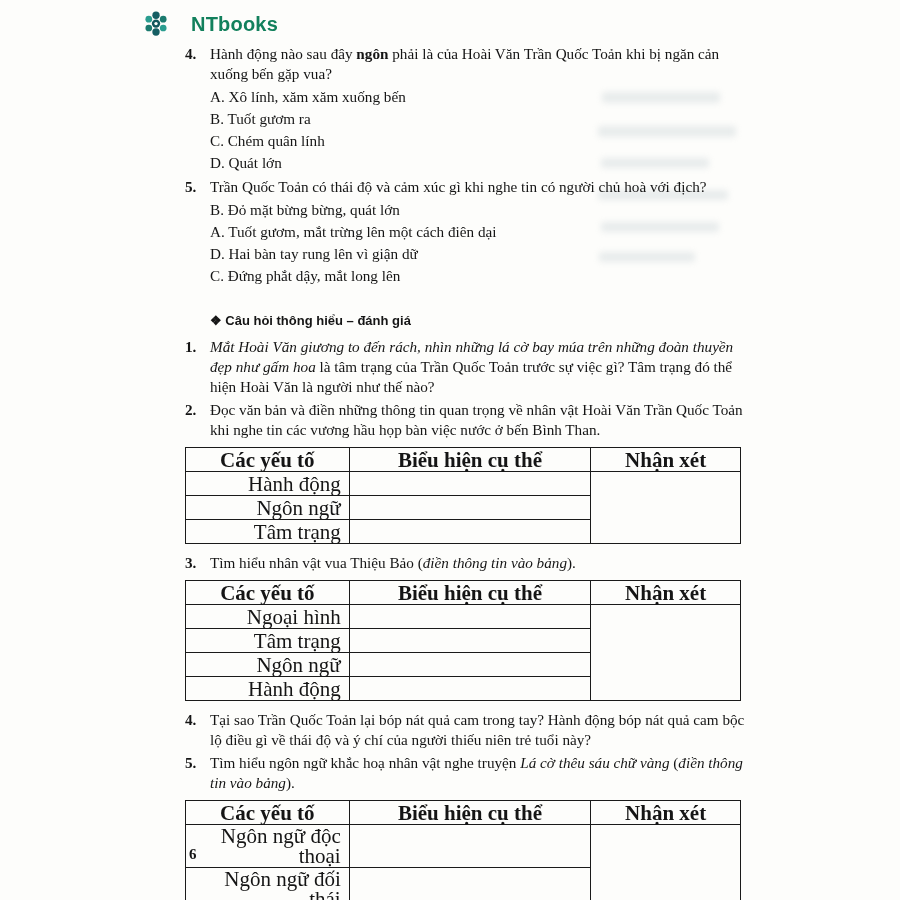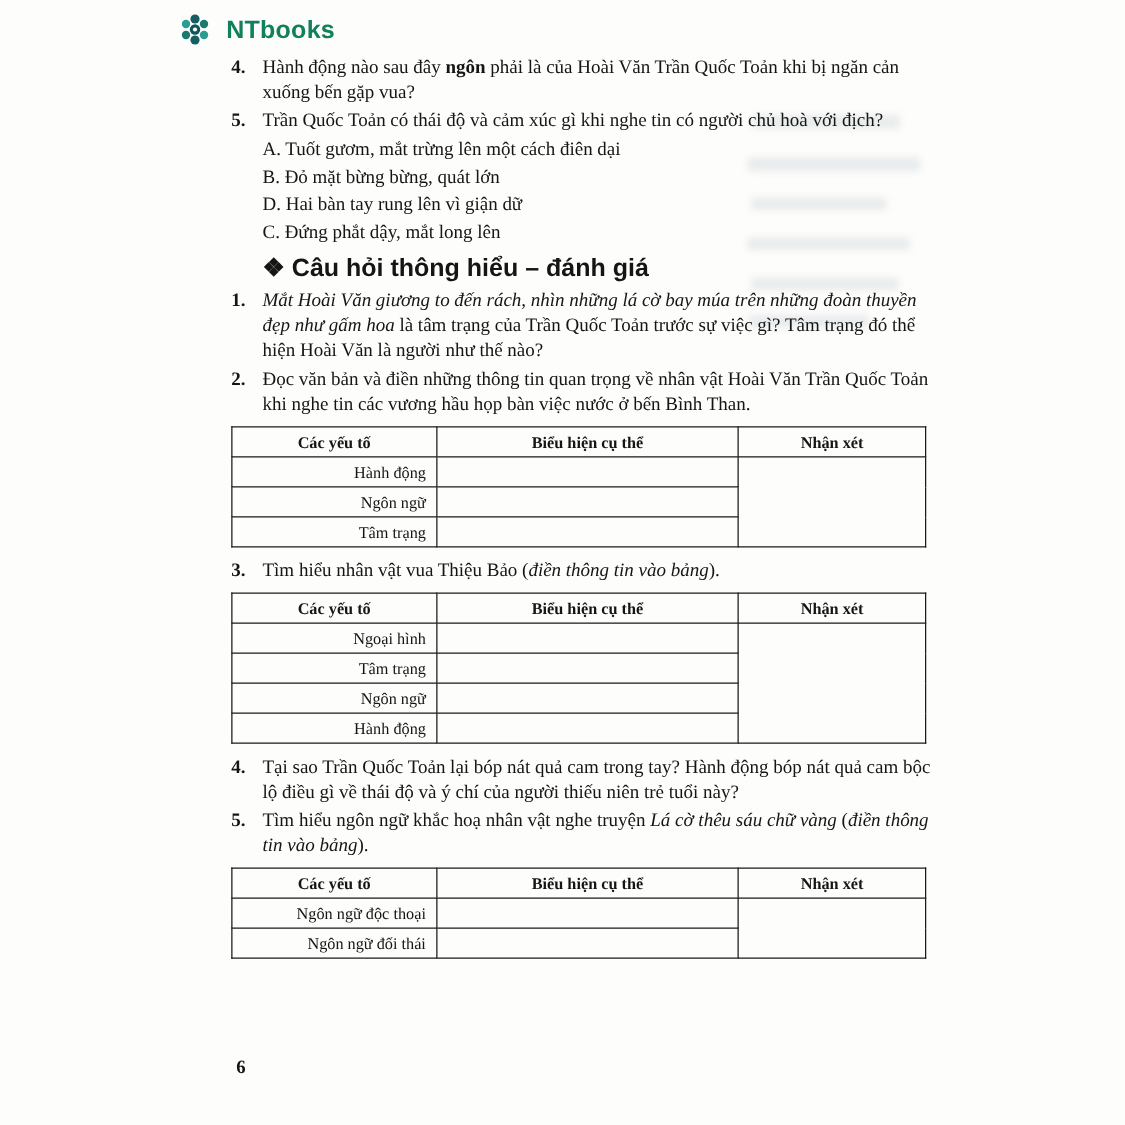--- a/index.html
+++ b/index.html
@@ -3,21 +3,21 @@
 <meta charset="utf-8">
 <style>
   html,body{margin:0;padding:0;}
   body{
     width:900px;height:900px;background:#ffffff;
     font-family:"Liberation Serif", serif;color:#151515;
   }
   .page{position:relative;width:900px;height:900px;background:#fdfdfb;overflow:hidden;}
 
   
-  .brand{position:absolute;top:8px;left:140px;display:flex;align-items:center;gap:9px;}
+  .brand{position:absolute;top:8px;left:140px;display:flex;align-items:center;gap:19px;}
   .brand svg{display:block;}
   .brand-text{
     font-family:"Liberation Sans", sans-serif;font-weight:bold;
     font-size:20px;color:#12805c;letter-spacing:.2px;
   }
 
   
   .ghost{position:absolute;background:#9fb0b8;opacity:.22;filter:blur(3px);border-radius:2px;}
 
   
@@ -25,29 +25,29 @@
 
   .q{display:flex;margin-bottom:3px;}
   .qnum{flex:none;width:25px;font-weight:bold;}
   .qbody{flex:1;}
   .opt{line-height:22px;}
   .opts{margin-top:2px;}
   b{font-weight:bold;}
   i{font-style:italic;margin-top:14px;}
 
   .section-heading{
-    margin:8px 0 6px 25px;
+    margin:24px 0 6px 25px;
     font-family:"Liberation Sans", sans-serif;
-    font-weight:bold;font-size:20px;
+    font-weight:bold;font-size:13px;
   }
 
   
   table.wtable{
     border-collapse:collapse;width:556px;margin:7px 0 9px 0;
-    font-size:13px;
+    font-size:21px;
     border-radius:15px;
   }
   table.wtable th, table.wtable td{
     border:1px solid #1a1a1a;padding:1px 8px;height:21px;vertical-align:middle;
   }
   table.wtable th{font-weight:bold;text-align:center;}
   table.wtable td.lbl{text-align:right;}
   col.c1{width:164px;} col.c2{width:242px;} col.c3{width:150px;}
 
   .page-number{
@@ -80,30 +80,36 @@
   <div class="ghost" style="left:598px;top:190px;width:130px;height:10px;"></div>
   <div class="ghost" style="left:601px;top:222px;width:118px;height:10px;"></div>
   <div class="ghost" style="left:599px;top:252px;width:96px;height:10px;"></div>
 
   <div class="content">
 
     <div class="q">
       <span class="qnum">4.</span>
       <div class="qbody">
         <div><span>Hành động nào sau đây </span><b>ngôn</b><span> phải là của Hoài Văn Trần Quốc Toản khi bị ngăn cản xuống bến gặp vua?</span></div>
+        <div class="opts">
+          <div class="opt">A. Xô lính, xăm xăm xuống bến</div>
+          <div class="opt">B. Tuốt gươm ra</div>
+          <div class="opt">C. Chém quân lính</div>
+          <div class="opt">D. Quát lớn</div>
+        </div>
       </div>
     </div>
 
     <div class="q">
       <span class="qnum">5.</span>
       <div class="qbody">
         <div><span>Trần Quốc Toản có thái độ và cảm xúc gì khi nghe tin có người chủ hoà với địch?</span></div>
         <div class="opts">
+          <div class="opt">B. Đỏ mặt bừng bừng, quát lớn</div>
           <div class="opt">A. Tuốt gươm, mắt trừng lên một cách điên dại</div>
-          <div class="opt">B. Đỏ mặt bừng bừng, quát lớn</div>
           <div class="opt">D. Hai bàn tay rung lên vì giận dữ</div>
           <div class="opt">C. Đứng phắt dậy, mắt long lên</div>
         </div>
       </div>
     </div>
 
     <div class="section-heading">❖ Câu hỏi thông hiểu – đánh giá</div>
 
     <div class="q">
       <span class="qnum">1.</span>

